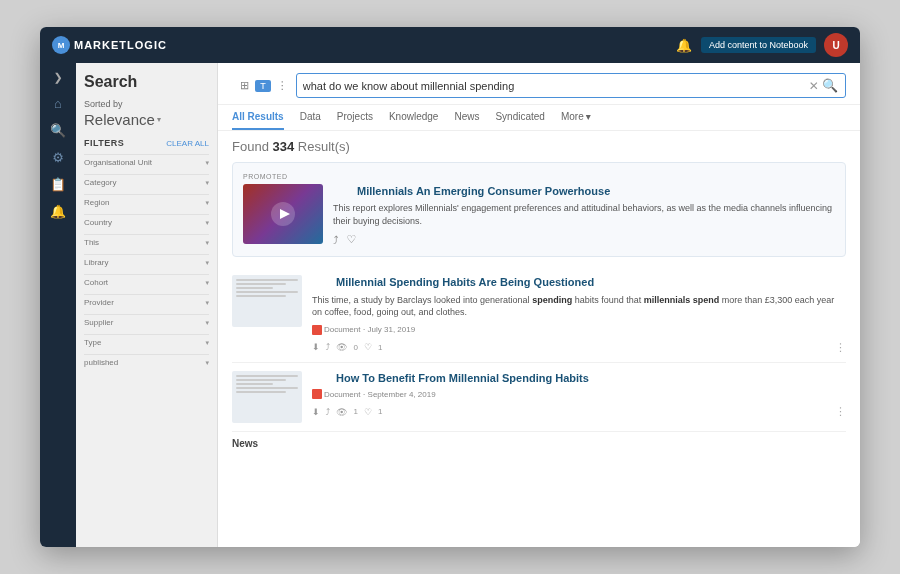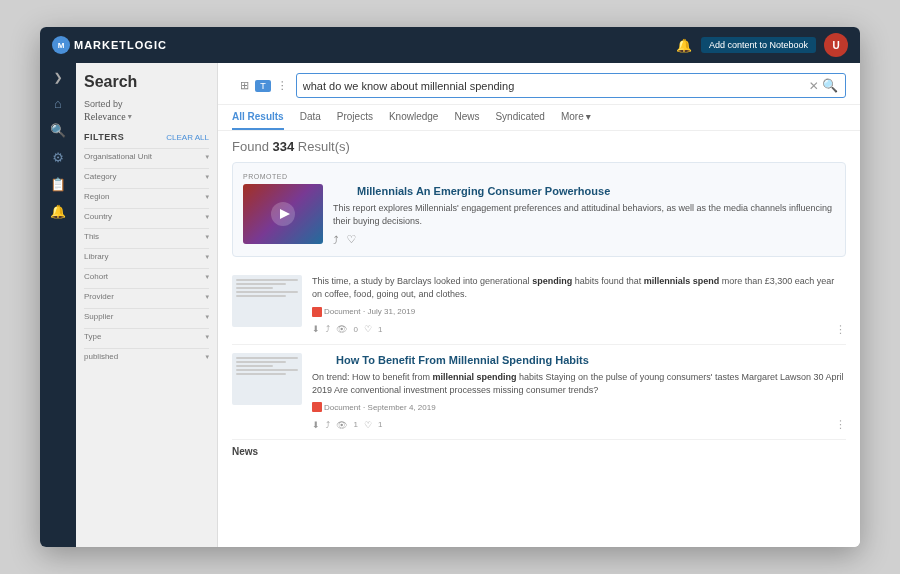--- a/index.html
+++ b/index.html
@@ -135,23 +135,22 @@
       color: #666;
       margin-bottom: 2px;
     }
     .relevance-row {
       display: flex;
       align-items: center;
       gap: 2px;
       margin-bottom: 10px;
     }
     .relevance-text {
-      font-size: 10px;
+      font-size: 15px;
       color: #555;
-      font-family: Liberation Serif, serif;
     }
     .chevron-down {
       font-size: 8px;
       color: #888;
     }
     .filters-header {
       display: flex;
       align-items: center;
       justify-content: space-between;
       margin-bottom: 6px;
@@ -593,20 +592,21 @@
           <div class="result-thumb">
             <div class="thumb-lines">
               <div class="thumb-line long"></div>
               <div class="thumb-line medium"></div>
               <div class="thumb-line short"></div>
               <div class="thumb-line long"></div>
               <div class="thumb-line medium"></div>
             </div>
           </div>
           <div class="result-info">
+            <div class="result-title">Millennial Spending Habits Are Being Questioned</div>
             <div class="result-desc">
               This time, a study by Barclays looked into generational <span class="highlight">spending</span> habits found that <span class="highlight">millennials spend</span> more than £3,300 each year on coffee, food, going out, and clothes.
             </div>
             <div class="result-meta">
               <span class="doc-type-badge">
                 <span class="badge-dot"></span>
                 Document · July 31, 2019
               </span>
             </div>
             <div class="result-icons-row">
@@ -626,23 +626,20 @@
             <div class="thumb-lines">
               <div class="thumb-line long"></div>
               <div class="thumb-line medium"></div>
               <div class="thumb-line short"></div>
               <div class="thumb-line long"></div>
               <div class="thumb-line medium"></div>
             </div>
           </div>
           <div class="result-info">
             <div class="result-title">How To Benefit From Millennial Spending Habits</div>
-            <div class="result-desc">
-              On trend: How to benefit from <span class="highlight">millennial spending</span> habits Staying on the pulse of young consumers' tastes Margaret Lawson 30 April 2019 Are conventional investment processes missing consumer trends?
-            </div>
             <div class="result-meta">
               <span class="doc-type-badge">
                 <span class="badge-dot"></span>
                 Document · September 4, 2019
               </span>
             </div>
             <div class="result-icons-row">
               <span class="result-icon-sm">⬇</span>
               <span class="result-icon-sm">⤴</span>
               <span class="result-icon-sm">👁</span>

